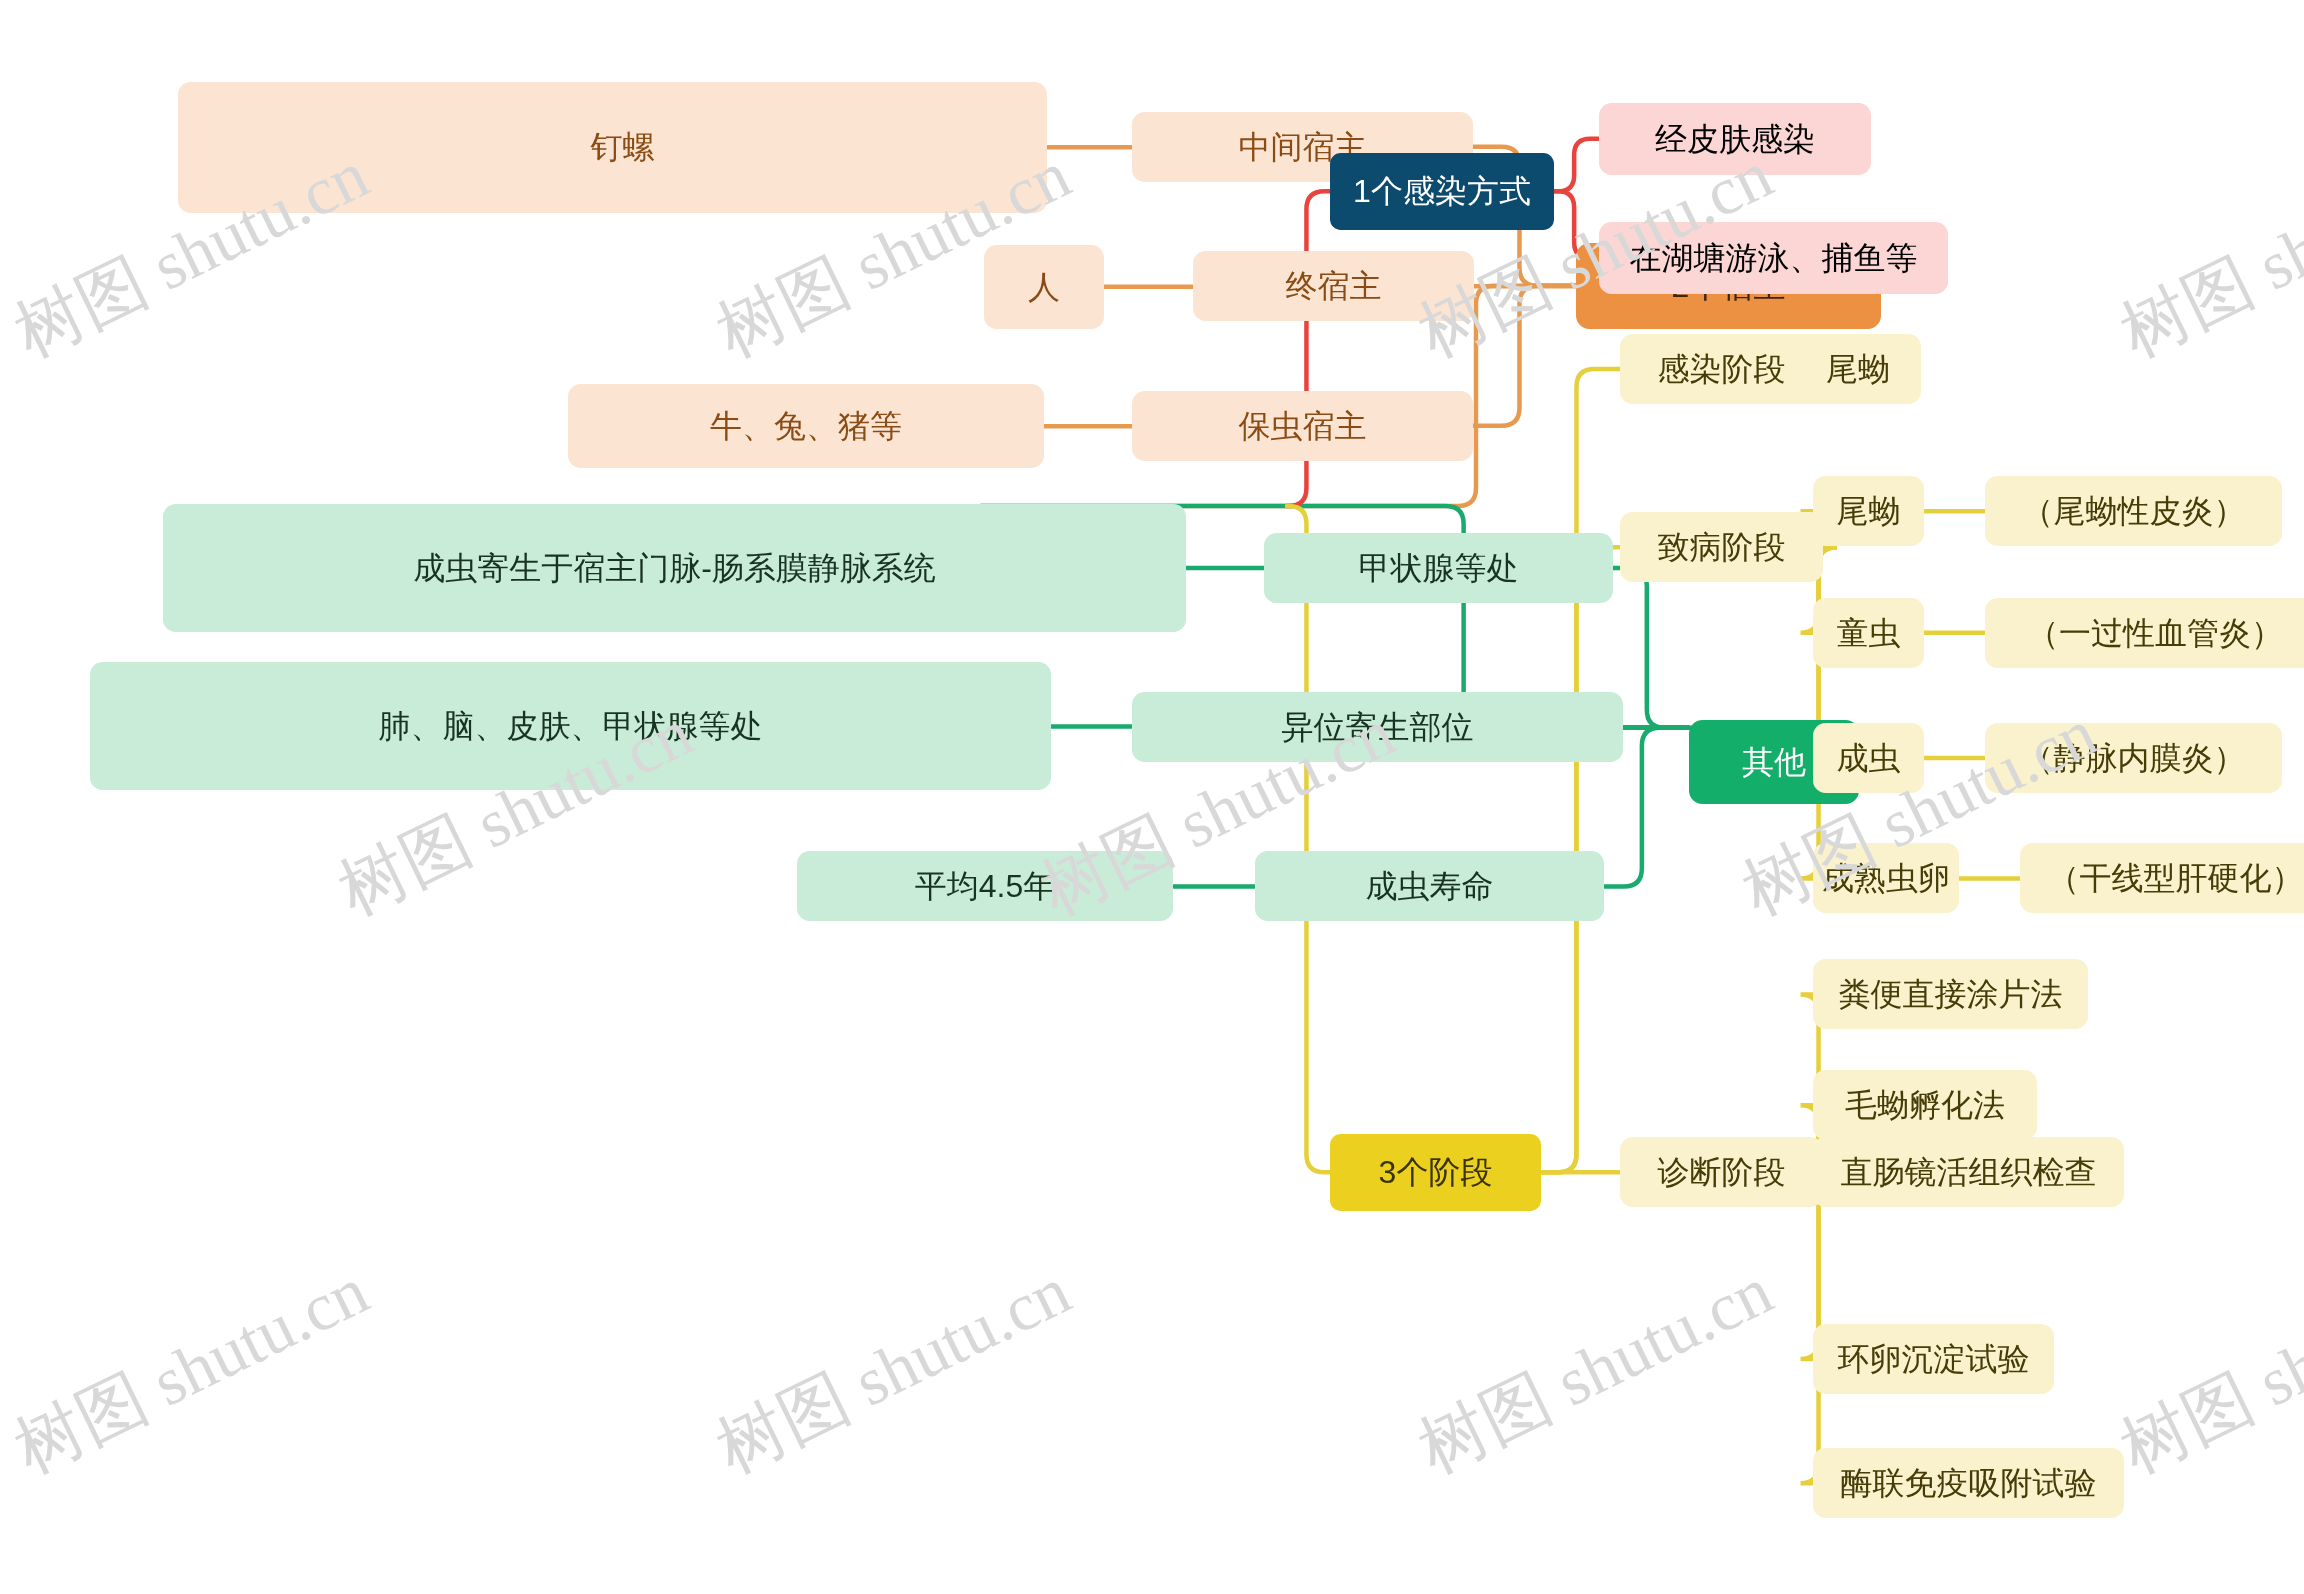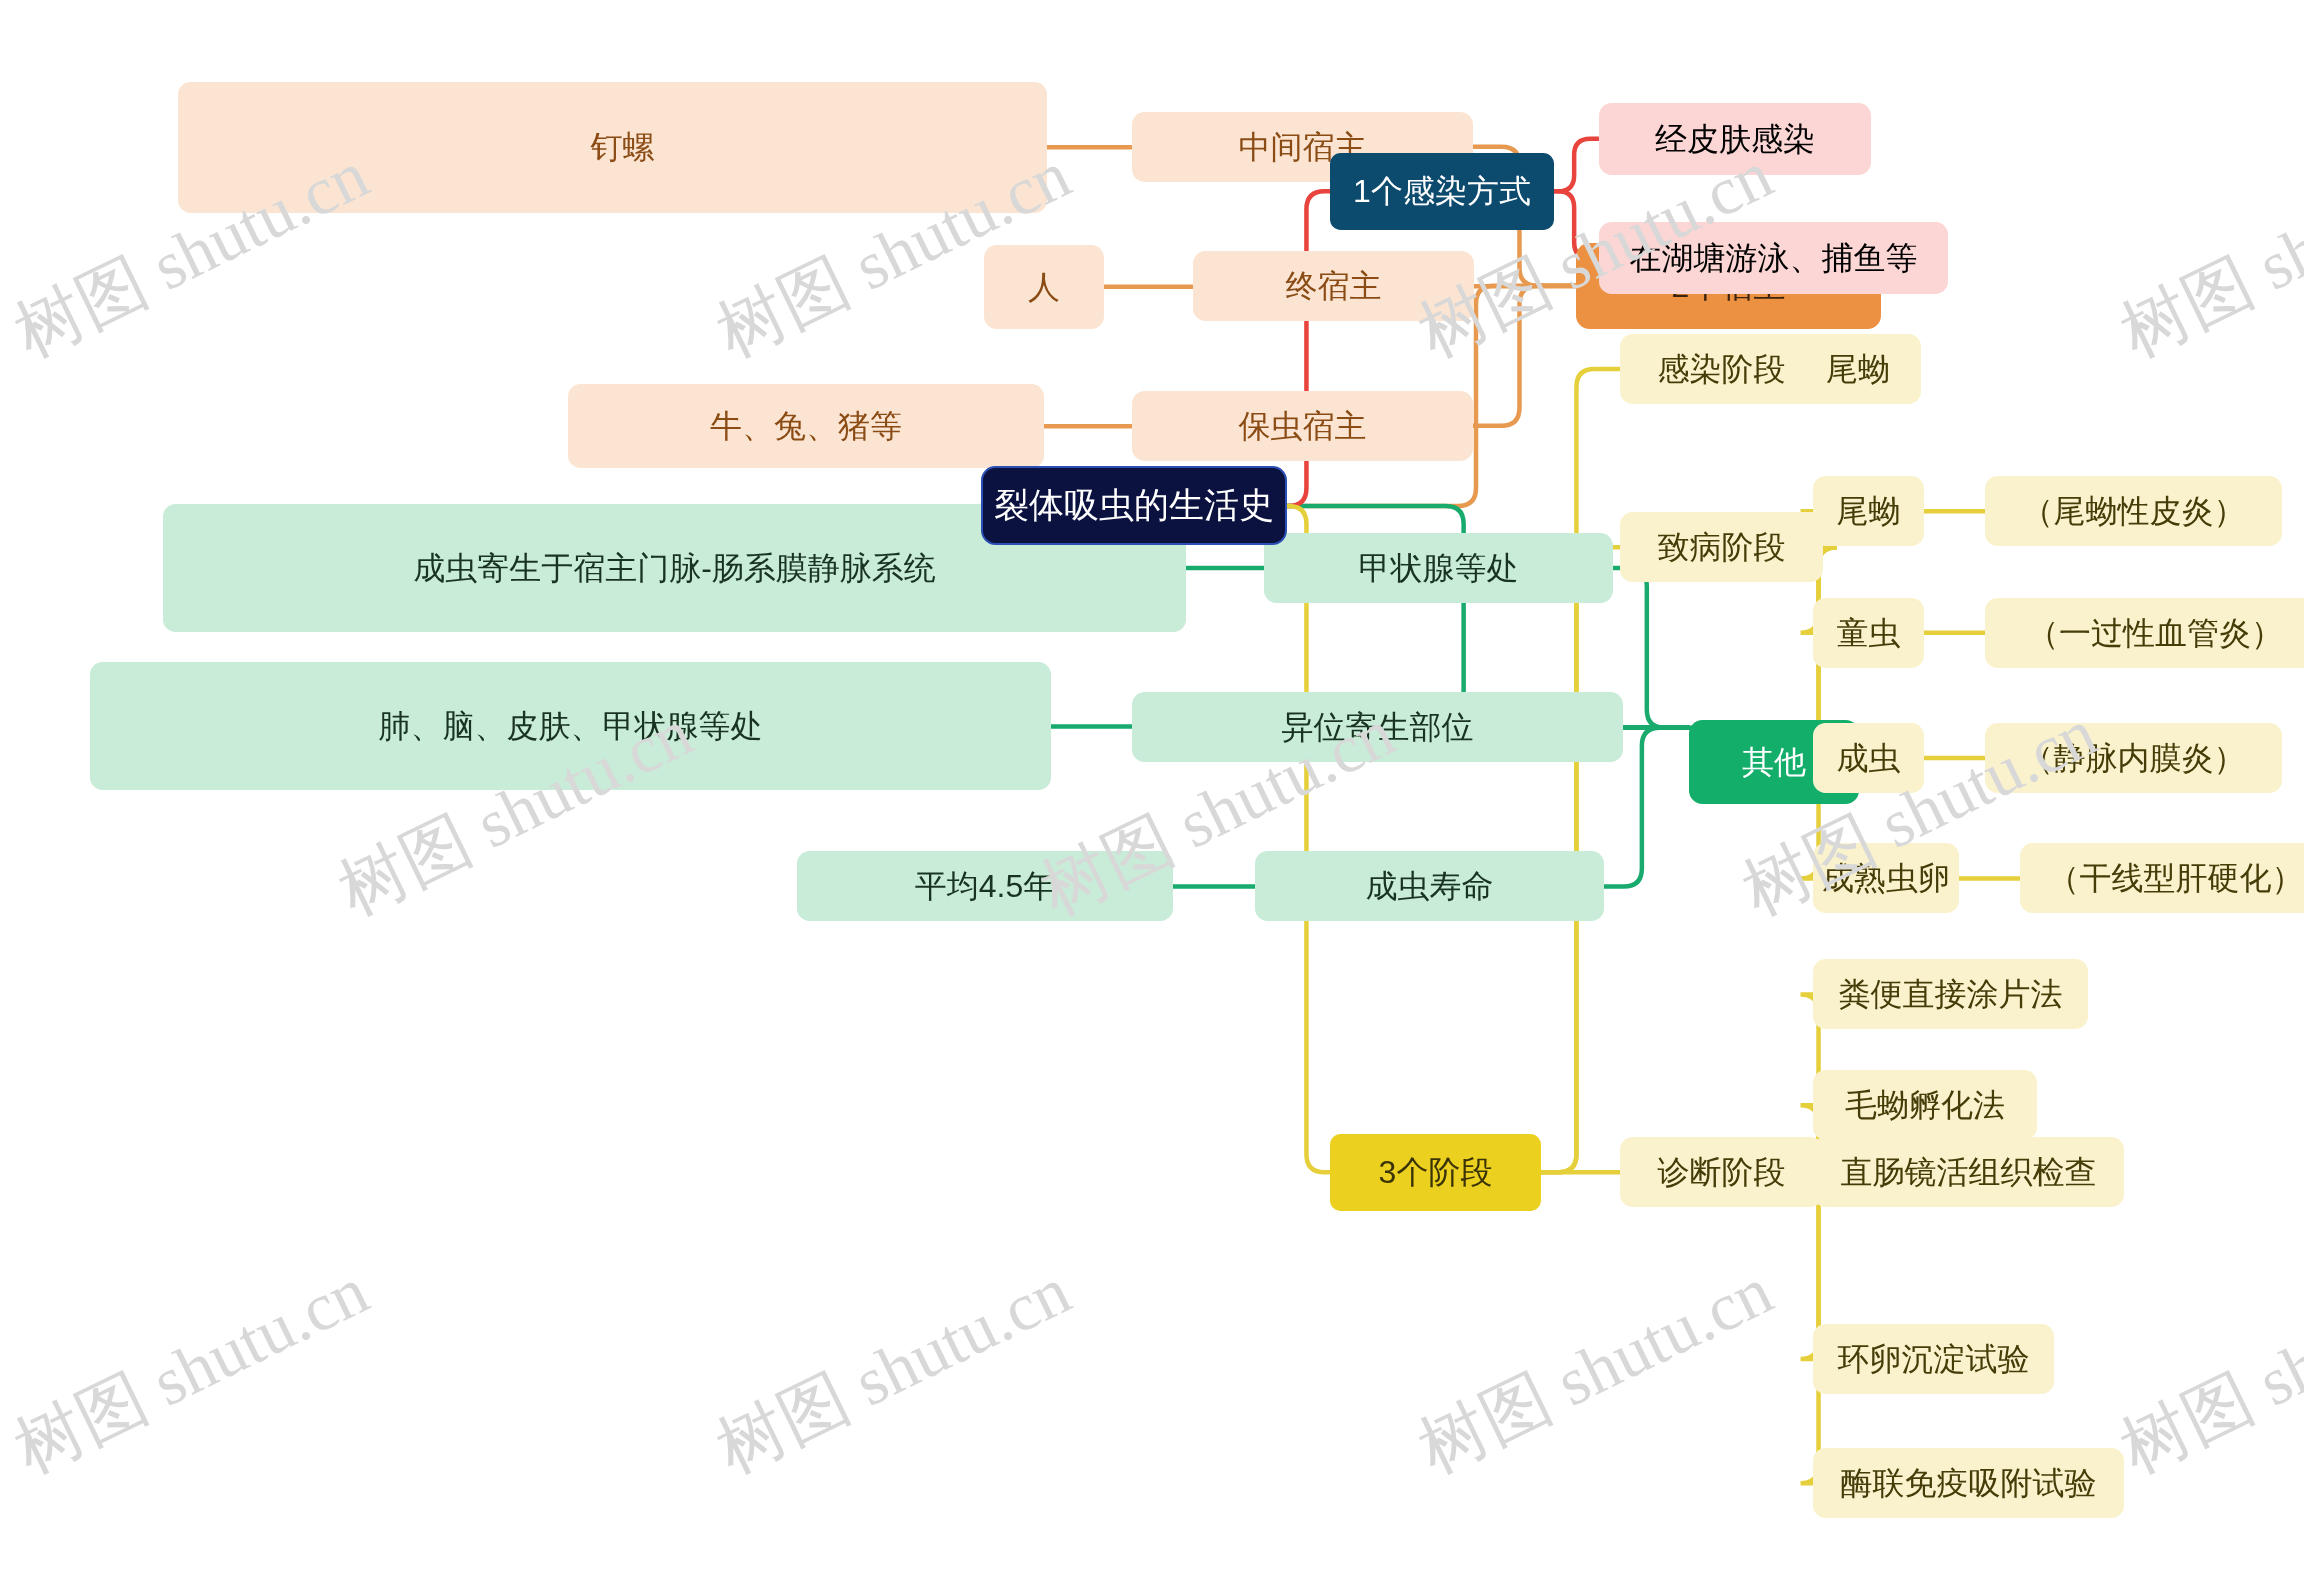--- a/index.html
+++ b/index.html
@@ -149,23 +149,20 @@
   </div>
 
   <div class="node n-green-sub" style="left:1255px;top:851px;width:349px;height:70px;">
     <span>成虫寿命</span>
   </div>
 
   <div class="node n-green-main" style="left:1689px;top:686px;width:170px;height:84px;margin-top:34px;">
     <span>其他</span>
   </div>
 
-  <div class="node n-root" style="left: 981px; top: 466px; width: 306px; height: 79px;">
-      <span>裂体吸虫的生活史</span>
-    </div>
 
   <div class="node n-red-main" style="left:1330px;top:153px;width:224px;height:77px;">
     <span>1个感染方式</span>
   </div>
 
   <div class="node n-red-sub" style="left:1599px;top:103px;width:272px;height:72px;">
     <span>经皮肤感染</span>
   </div>
 
   <div class="node n-red-sub" style="left:1599px;top:222px;width:349px;height:72px;">

